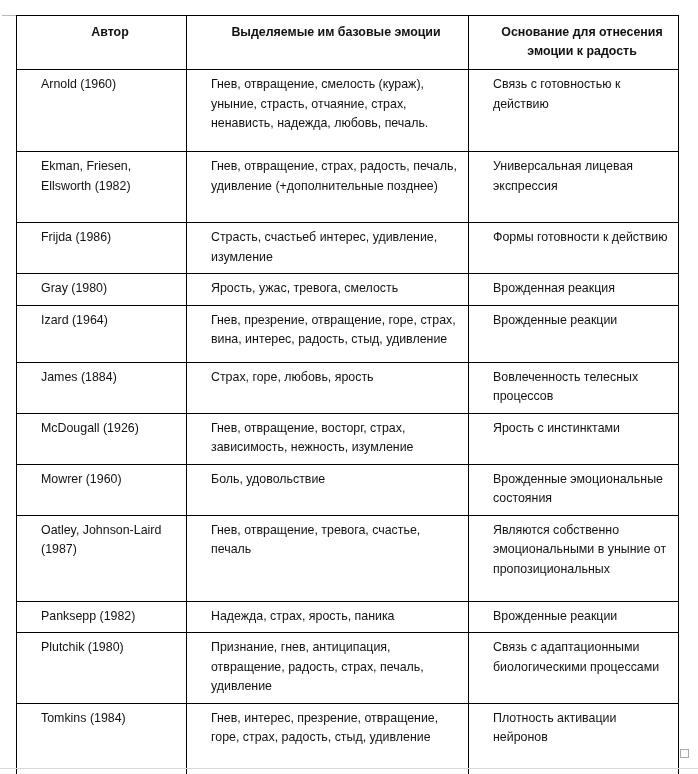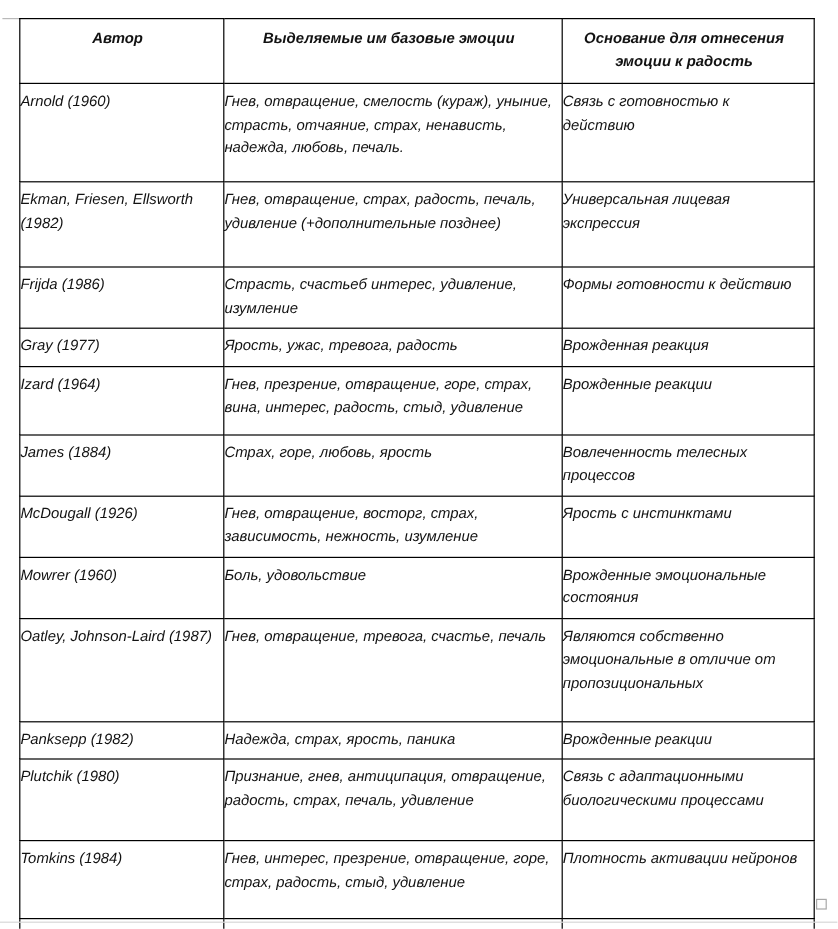--- a/index.html
+++ b/index.html
@@ -50,26 +50,25 @@
   }
 
   table.emotions col.c-author  { width: 170px; }
   table.emotions col.c-emotion { width: 282px; }
   table.emotions col.c-basis   { width: 210px; }
 
   table.emotions th,
   table.emotions td {
     border: 1px solid #000000;
     vertical-align: top;
-    padding: 5px 7px 6px 0;
+    padding: 5px 7px 6px 24px;
     font-size: 12.4px;
     line-height: 19.5px;
     text-align: left;
     word-wrap: break-word;
-    font-style: italic;
   }
 
   table.emotions thead th {
     text-align: center;
     font-weight: bold;
     padding-top: 7px;
     padding-bottom: 8px;
     height: 31px;
     line-height: 19px;
   }
@@ -118,22 +117,22 @@
         <td>Ekman, Friesen, Ellsworth (1982)</td>
         <td>Гнев, отвращение, страх, радость, печаль, удивление (+дополнительные позднее)</td>
         <td>Универсальная лицевая экспрессия</td>
       </tr>
       <tr style="height: 46px;">
         <td>Frijda (1986)</td>
         <td>Страсть, счастьеб интерес, удивление, изумление</td>
         <td>Формы готовности к действию</td>
       </tr>
       <tr style="height: 27px;">
-        <td>Gray (1977)</td>
-        <td>Ярость, ужас, тревога, радость</td>
+        <td>Gray (1980)</td>
+        <td>Ярость, ужас, тревога, смелость</td>
         <td>Врожденная реакция</td>
       </tr>
       <tr style="height: 57px;">
         <td>Izard (1964)</td>
         <td>Гнев, презрение, отвращение, горе, страх, вина, интерес, радость, стыд, удивление</td>
         <td>Врожденные реакции</td>
       </tr>
       <tr style="height: 46px;">
         <td>James (1884)</td>
         <td>Страх, горе, любовь, ярость</td>
@@ -145,21 +144,21 @@
         <td>Ярость с инстинктами</td>
       </tr>
       <tr style="height: 48px;">
         <td>Mowrer (1960)</td>
         <td>Боль, удовольствие</td>
         <td>Врожденные эмоциональные состояния</td>
       </tr>
       <tr style="height: 86px;">
         <td>Oatley, Johnson-Laird (1987)</td>
         <td>Гнев, отвращение, тревога, счастье, печаль</td>
-        <td>Являются собственно эмоциональные в отличие от пропозициональных</td>
+        <td>Являются собственно эмоциональными в уныние от пропозициональных</td>
       </tr>
       <tr style="height: 24px;">
         <td>Panksepp (1982)</td>
         <td>Надежда, страх, ярость, паника</td>
         <td>Врожденные реакции</td>
       </tr>
       <tr style="height: 68px;">
         <td>Plutchik (1980)</td>
         <td>Признание, гнев, антиципация, отвращение, радость, страх, печаль, удивление</td>
         <td>Связь с адаптационными биологическими процессами</td>

